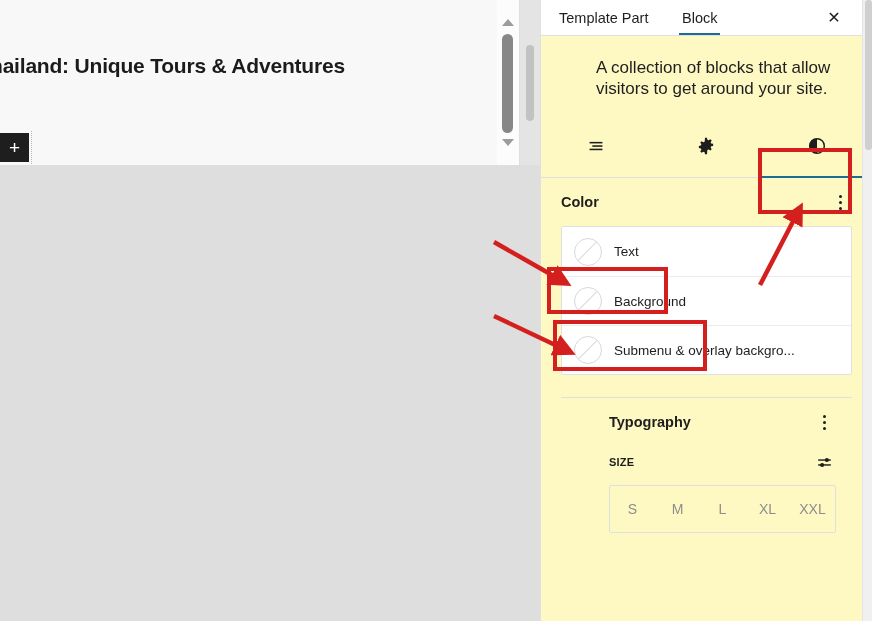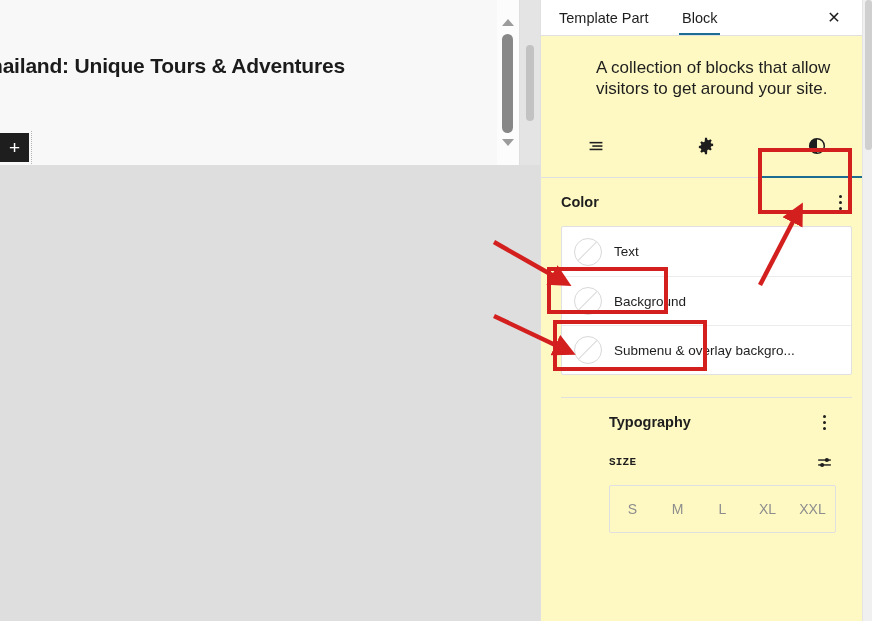--- a/index.html
+++ b/index.html
@@ -335,21 +335,20 @@
     display: flex;
     align-items: center;
     justify-content: space-between;
     height: 32px;
   }
   #size-label {
     font-size: 11px;
     font-weight: bold;
     color: #1e1e1e;
     letter-spacing: 0.2px;
-    font-family: Liberation Mono, monospace;
   }
   #size-options-button {
     width: 24px;
     height: 24px;
     display: flex;
     align-items: center;
     justify-content: center;
     cursor: pointer;
   }
   #size-buttons {

